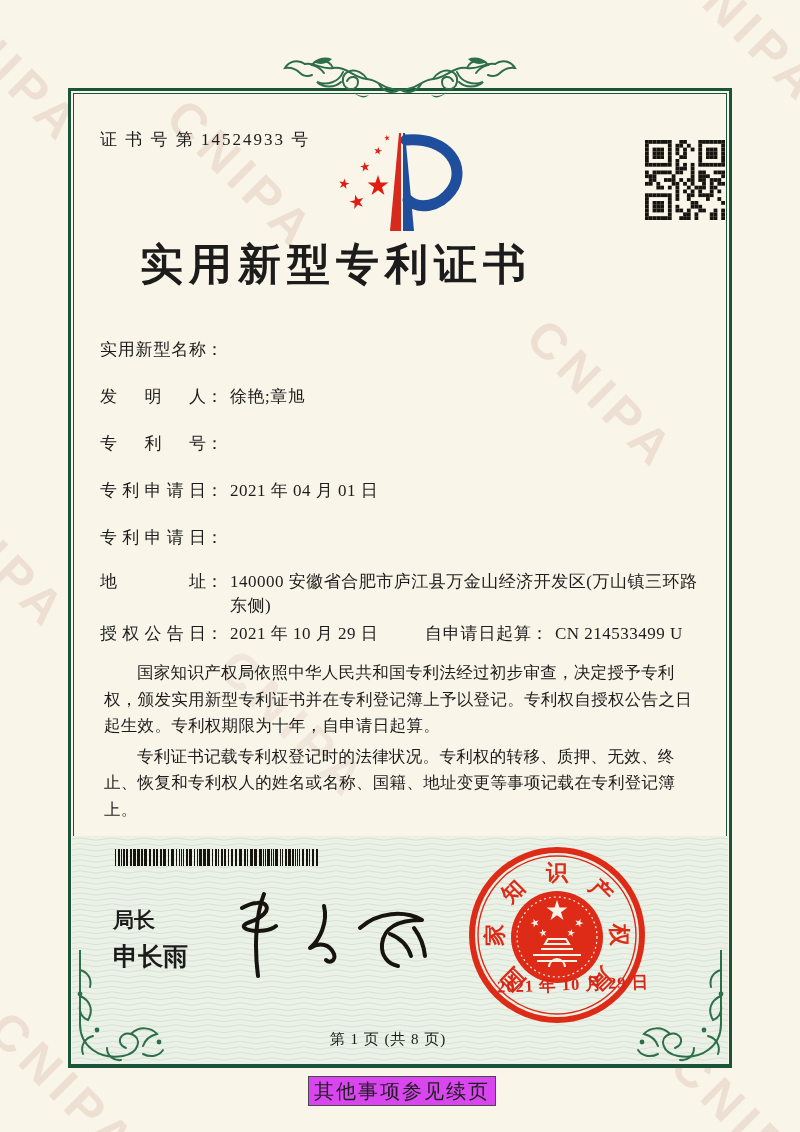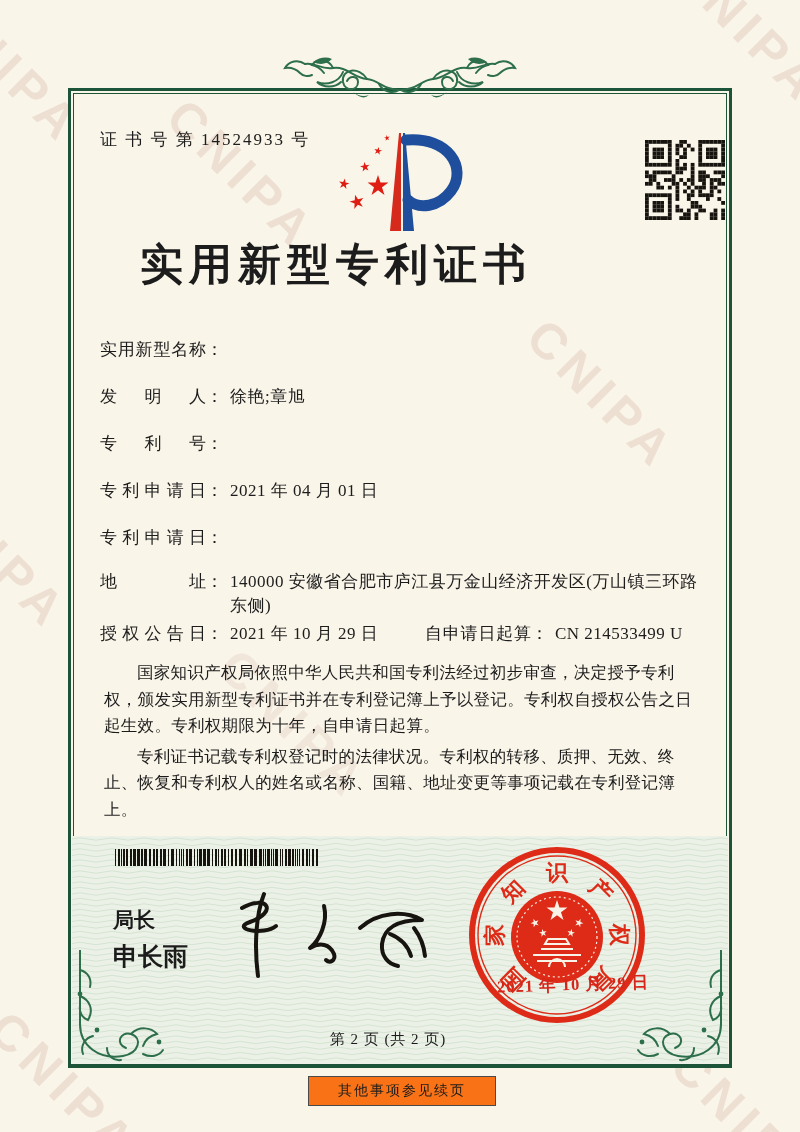--- a/index.html
+++ b/index.html
@@ -68,22 +68,22 @@
   .signature{left:218px;top:888px;z-index:4;}
   .seal{left:467px;top:845px;z-index:5;}
   .seal-date{
     left:497px;top:974px;width:150px;font-size:16.5px;font-weight:bold;
     color:#d6261a;letter-spacing:1px;transform:rotate(-2deg);z-index:6;white-space:nowrap;
   }
   .page-num{left:68px;top:1030px;width:640px;text-align:center;font-size:15px;z-index:4;letter-spacing:1px;}
   
   .note-box{
     left:308px;top:1076px;width:186px;height:28px;line-height:28px;
-    text-align:center;font-size:14px;border:1px solid #4a4a4a;
-    background:#f97316;z-index:4;letter-spacing:2px;
+    text-align:center;font-size:20px;border:1px solid #4a4a4a;
+    background:#d946ef;z-index:4;letter-spacing:2px;
   }
   
   .fl-top-l{left:283px;top:52px;z-index:3;}
   .fl-top-r{left:399px;top:52px;z-index:3;transform:scaleX(-1);transform-origin:left top;translate:118px 0;}
   .fl-bot-l{left:73px;top:950px;z-index:3;}
   .fl-bot-r{left:632px;top:950px;z-index:3;transform:scaleX(-1);}
   .green{stroke:#2d6e4b;fill:none;stroke-width:2;stroke-linecap:round;}
 </style>
 </head>
 <body>
@@ -595,15 +595,15 @@
       <text transform="translate(28.0,90.0) rotate(-90.0)" dy="7">家</text>
       <text transform="translate(46.2,46.2) rotate(-45.0)" dy="7">知</text>
       <text transform="translate(90.0,28.0) rotate(0.0)" dy="7">识</text>
       <text transform="translate(133.8,46.2) rotate(45.0)" dy="7">产</text>
       <text transform="translate(152.0,90.0) rotate(90.0)" dy="7">权</text>
       <text transform="translate(133.8,133.8) rotate(135.0)" dy="7">局</text>
     </g>
 </svg>
 <div class="abs seal-date">2021 年 10 月 29 日</div>
 
-<div class="abs page-num">第 2 页 (共 2 页)</div>
+<div class="abs page-num">第 1 页 (共 8 页)</div>
 
 <div class="abs note-box">其他事项参见续页</div>
 
 </body></html>

